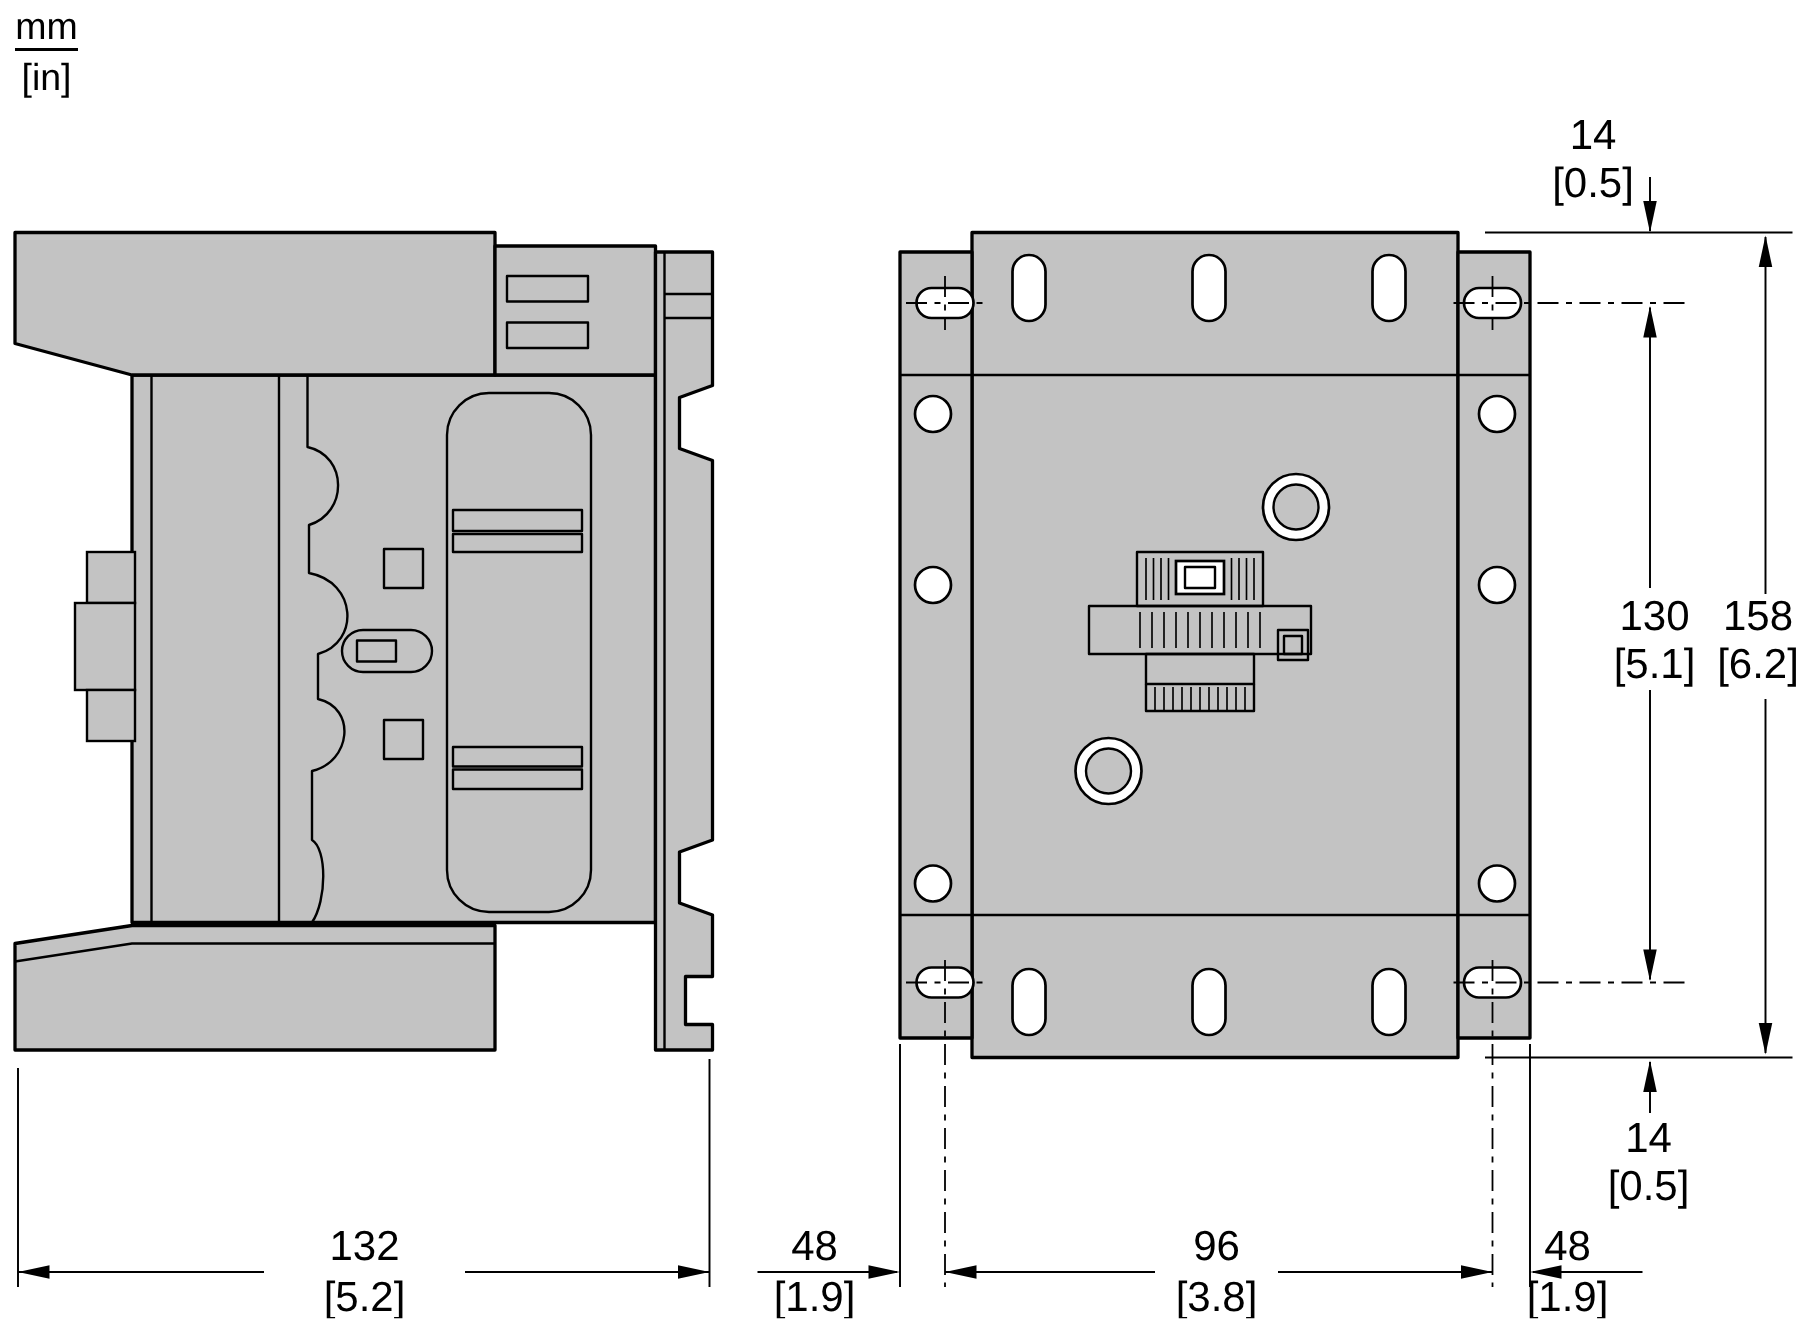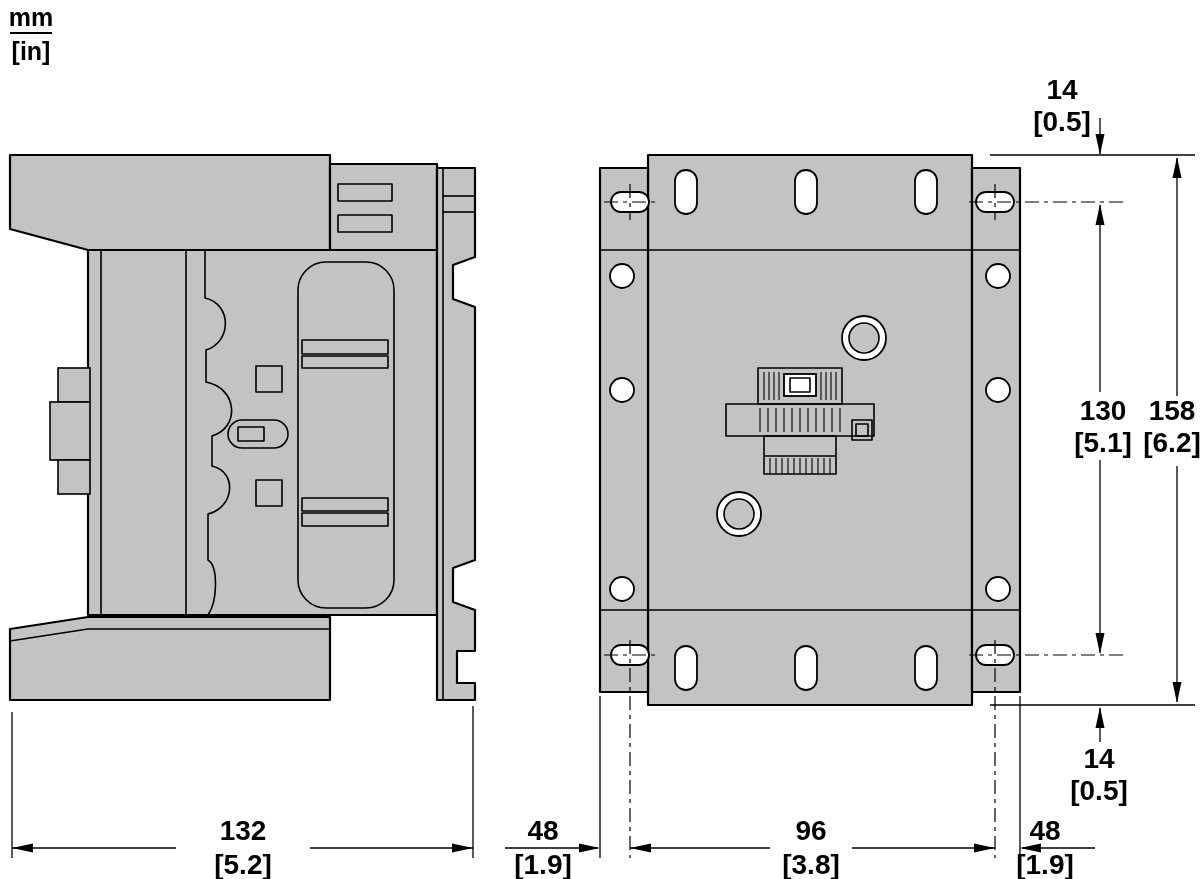--- a/index.html
+++ b/index.html
@@ -1,16 +1,16 @@
 <!DOCTYPE html>
 <html><head>
 <meta charset="utf-8">
 <style>
   html, body { margin: 0; padding: 0; background: #ffffff; }
-  .drawing-wrap { position: relative; width: 1200px; height: 879px; background: #ffffff; overflow: hidden; font-weight: bold; }
+  .drawing-wrap { position: relative; width: 1200px; height: 879px; background: #ffffff; overflow: hidden; }
   svg { display: block; }
   svg text { font-family: "Liberation Sans", "DejaVu Sans", sans-serif; fill: #000000; }
   .dim-text   { font-size: 28px; text-anchor: middle; }
   .units-text { font-size: 25px; text-anchor: middle; }
   .outline     { fill: #c3c3c3; stroke: #000000; stroke-width: 2.2; stroke-linejoin: round; }
   .detail      { fill: none;    stroke: #000000; stroke-width: 1.6; stroke-linejoin: round; }
   .detail-fill { fill: #c3c3c3; stroke: #000000; stroke-width: 1.6; }
   .hole        { fill: #ffffff; stroke: #000000; stroke-width: 1.8; }
   .ring-inner  { fill: #c3c3c3; stroke: #000000; stroke-width: 1.6; }
   .dimline     { stroke: #000000; stroke-width: 1.3; fill: none; }

